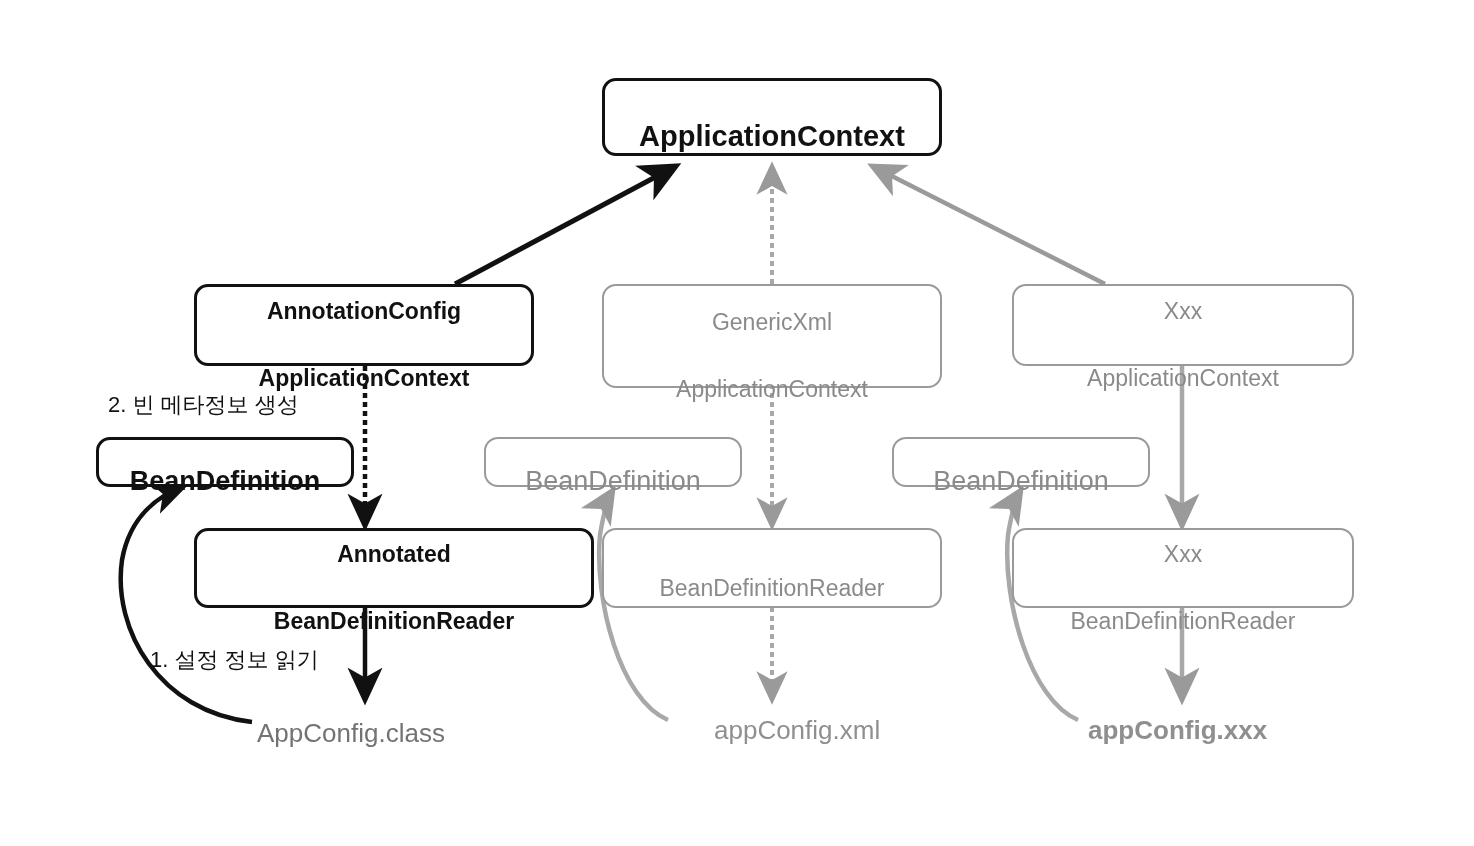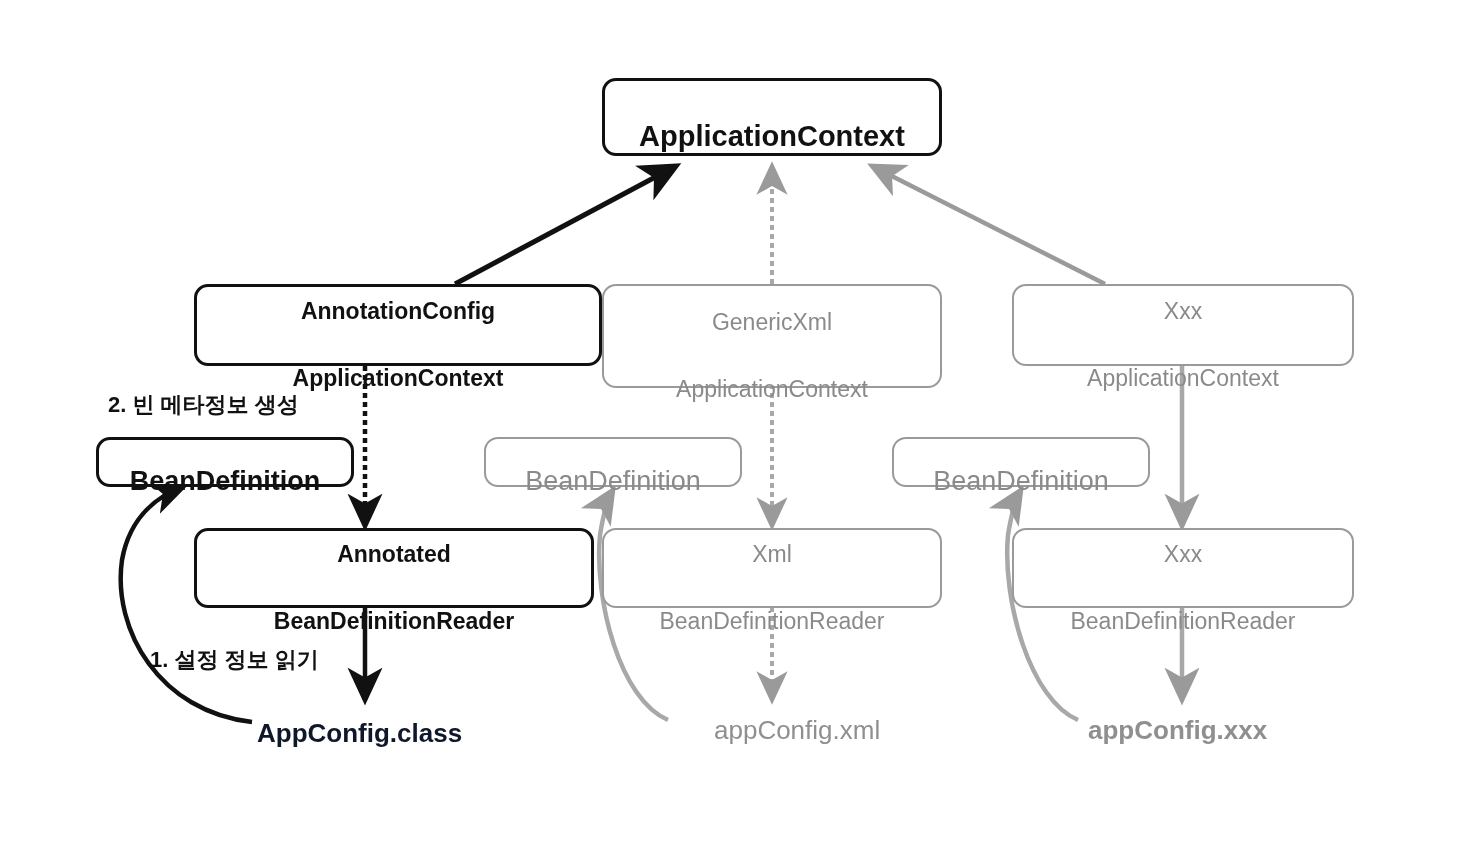--- a/index.html
+++ b/index.html
@@ -58,32 +58,32 @@
     border: 2.5px solid #9a9a9a;
     color: #8a8a8a;
     font-weight: normal;
   }
   .leaf-label {
     position: absolute;
     white-space: nowrap;
     z-index: 3;
   }
   .leaf-label.strong {
-    color: #0f172a;
-    font-weight: bold;
+    color: #737373;
+    font-weight: normal;
   }
   .leaf-label.muted {
     color: #8f8f8f;
     font-weight: normal;
   }
   .anno {
     position: absolute;
     white-space: nowrap;
     color: #111111;
-    font-weight: bold;
+    font-weight: normal;
     z-index: 4;
   }
 </style>
 </head>
 <body>
 
 <div id="canvas">
 
   <svg class="edges" viewBox="0 0 1474 846" xmlns="http://www.w3.org/2000/svg">
     <defs>
@@ -143,21 +143,21 @@
       <path d="M 1078 720 C 1030 700 1002 600 1008 535 C 1012 510 1016 498 1021 490" fill="none" stroke="#a8a8a8" stroke-width="4.5" marker-end="url(#arrowGray)"></path>
     </g>
   </svg>
 
   <div class="node strong" style="left:602px; top:78px; width:340px; height:78px; font-size:29px;">
     <span class="lines">
       <span class="l1">ApplicationContext</span>
     </span>
   </div>
 
-  <div class="node strong" style="left:194px; top:284px; width:408px; height:82px; font-size:23px;">
+  <div class="node strong" style="left:194px; top:284px; width:340px; height:82px; font-size:23px;">
     <span class="lines">
       <span class="l1">AnnotationConfig</span>
       <span class="l2">ApplicationContext</span>
     </span>
   </div>
 
   <div class="anno" style="left:108px; top:390px; font-size:22px;">2. 빈 메타정보 생성</div>
 
   <div class="node strong" style="left:96px; top:437px; width:258px; height:50px; font-size:27px;">
     <span class="lines">
@@ -184,21 +184,20 @@
   </div>
 
   <div class="node muted" style="left:484px; top:437px; width:258px; height:50px; font-size:27px;">
     <span class="lines">
       <span class="l1">BeanDefinition</span>
     </span>
   </div>
 
   <div class="node muted" style="left:602px; top:528px; width:340px; height:80px; font-size:23px;">
     <span class="lines">
-      <span class="l1">Xml</span>
       <span class="l2">BeanDefinitionReader</span>
     </span>
   </div>
 
   <div class="leaf-label muted" style="left:678px; top:715px; font-size:26px;margin-left:36px;">appConfig.xml</div>
 
   <div class="node muted" style="left:1012px; top:284px; width:342px; height:82px; font-size:23px;">
     <span class="lines">
       <span class="l1">Xxx</span>
       <span class="l2">ApplicationContext</span>

